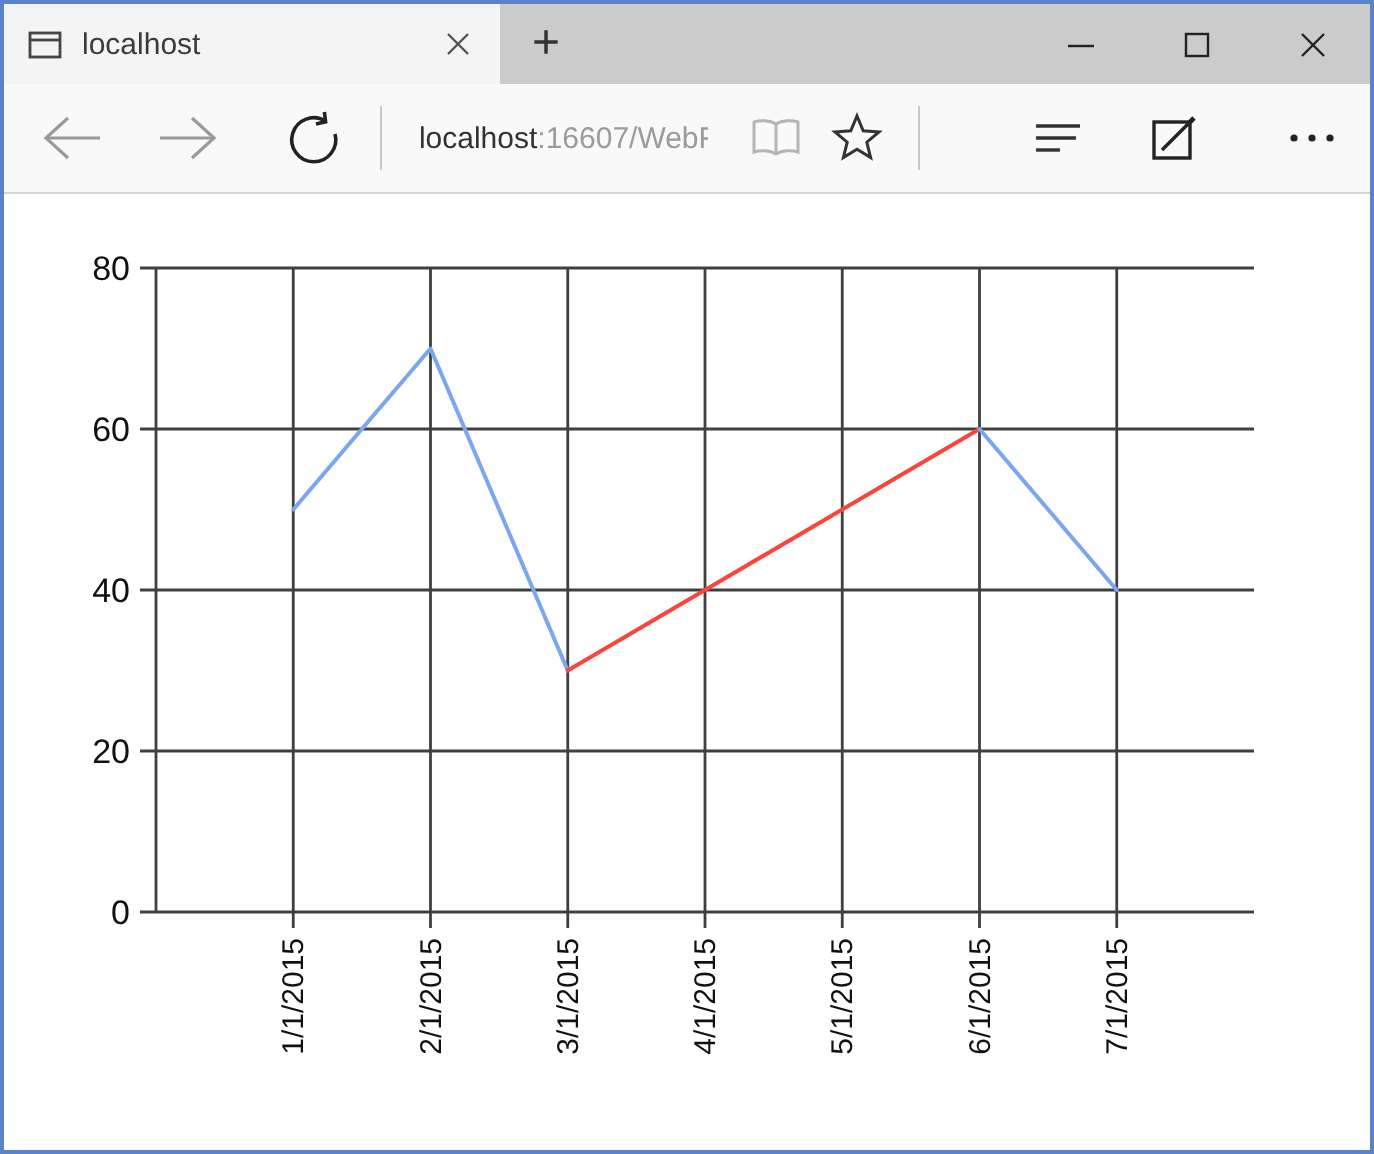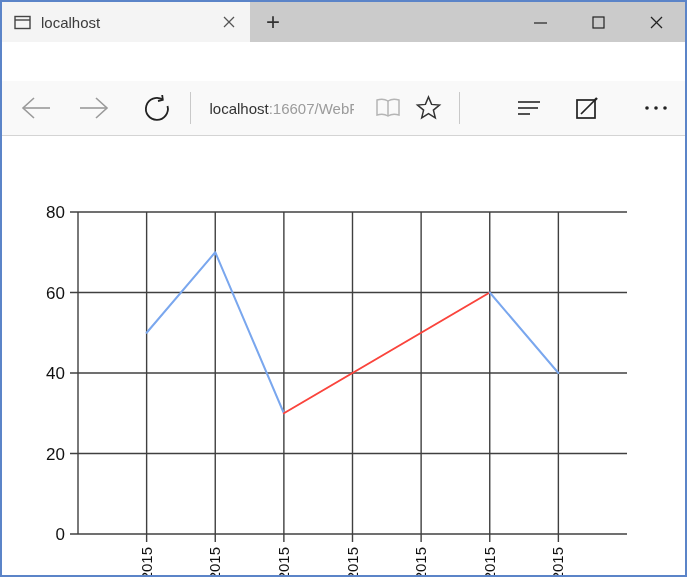--- a/index.html
+++ b/index.html
@@ -1,18 +1,18 @@
 <!DOCTYPE html>
 <html><head>
 <meta charset="utf-8">
 <style>
   * { margin:0; padding:0; box-sizing:border-box; }
   html,body { width:687px; height:577px; font-family:"Liberation Sans", sans-serif; }
   .window{ width:687px; height:577px; border:2px solid #5b84c8; background:#fff;
-           display:flex; flex-direction:column; overflow:hidden;gap:39px; }
+           display:flex; flex-direction:column; overflow:hidden; }
 
   
   .title-bar{ height:40px; background:#cbcbcb; display:flex; align-items:stretch; flex:0 0 auto; }
   .tab{ width:248px; background:#f4f4f4; display:flex; align-items:center; padding:0 6px 0 12px; }
   .tab-favicon{ flex:0 0 auto; margin-right:10px; display:flex; }
   .tab-title{ font-size:15px; color:#3b3b3b; flex:1 1 auto; white-space:nowrap; overflow:hidden; }
   .tab-close{ width:30px; height:30px; display:flex; align-items:center; justify-content:center; cursor:default; }
   .new-tab{ width:46px; display:flex; align-items:center; justify-content:center;
             font-size:24px; font-weight:300; color:#333; line-height:1; }
   .titlebar-spacer{ flex:1 1 auto; }

